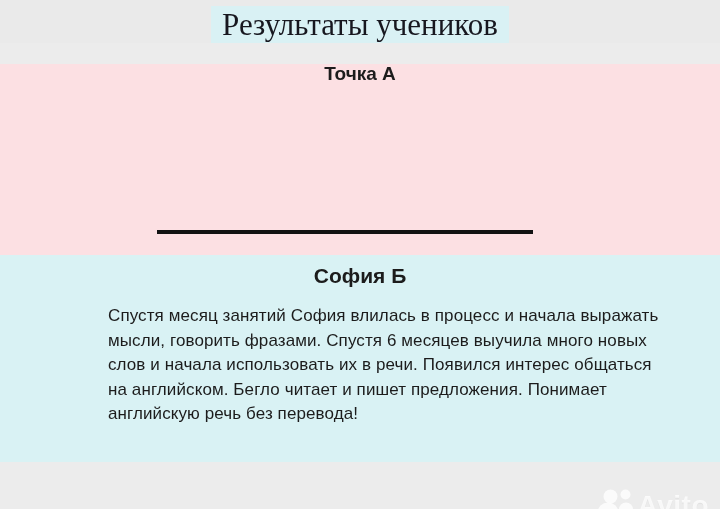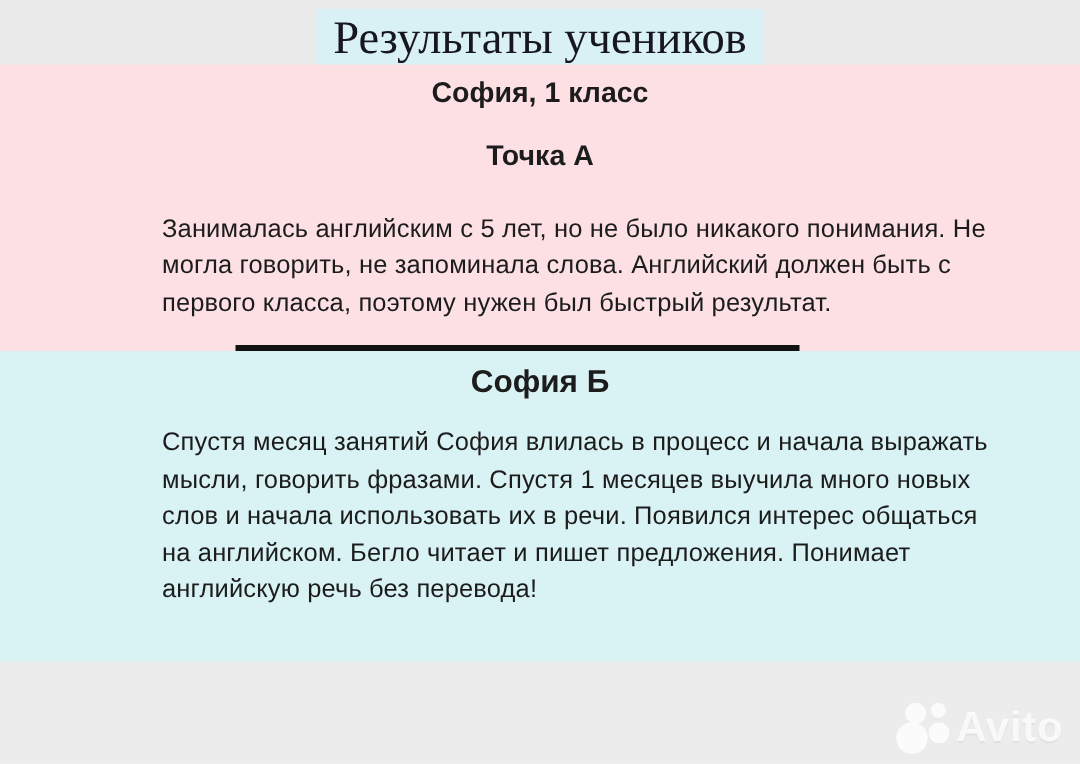--- a/index.html
+++ b/index.html
@@ -127,30 +127,28 @@
 
 <div class="poster">
 
   <header class="header">
     <span class="title-highlight">
       <h1 class="title">Результаты учеников</h1>
     </span>
   </header>
 
   <section class="section-a">
-    <h2 class="student">София, 1 класс</h2>
     <h3 class="point point-a">Точка А</h3>
-    <p class="para para-a">Занималась английским с 5 лет, но не было никакого понимания. Не могла говорить, не запоминала слова. Английский должен быть с первого класса, поэтому нужен был быстрый результат.</p>
   </section>
 
   <div class="divider"></div>
 
   <section class="section-b">
     <h3 class="point point-b">София Б</h3>
-    <p class="para para-b">Спустя месяц занятий София влилась в процесс и начала выражать мысли, говорить фразами. Спустя 1 месяцев выучила много новых слов и начала использовать их в речи. Появился интерес общаться на английском. Бегло читает и пишет предложения. Понимает английскую речь без перевода!</p>
+    <p class="para para-b">Спустя месяц занятий София влилась в процесс и начала выражать мысли, говорить фразами. Спустя 6 месяцев выучила много новых слов и начала использовать их в речи. Появился интерес общаться на английском. Бегло читает и пишет предложения. Понимает английскую речь без перевода!</p>
   </section>
 
   <footer class="footer">
     <div class="watermark">
       <svg class="avito-logo" width="38" height="36" viewBox="0 0 38 36" xmlns="http://www.w3.org/2000/svg">
         <circle cx="13.5" cy="8.5" r="7"></circle>
         <circle cx="28.5" cy="6.5" r="5"></circle>
         <circle cx="11" cy="25" r="10.5"></circle>
         <circle cx="29" cy="21.5" r="7"></circle>
       </svg>

